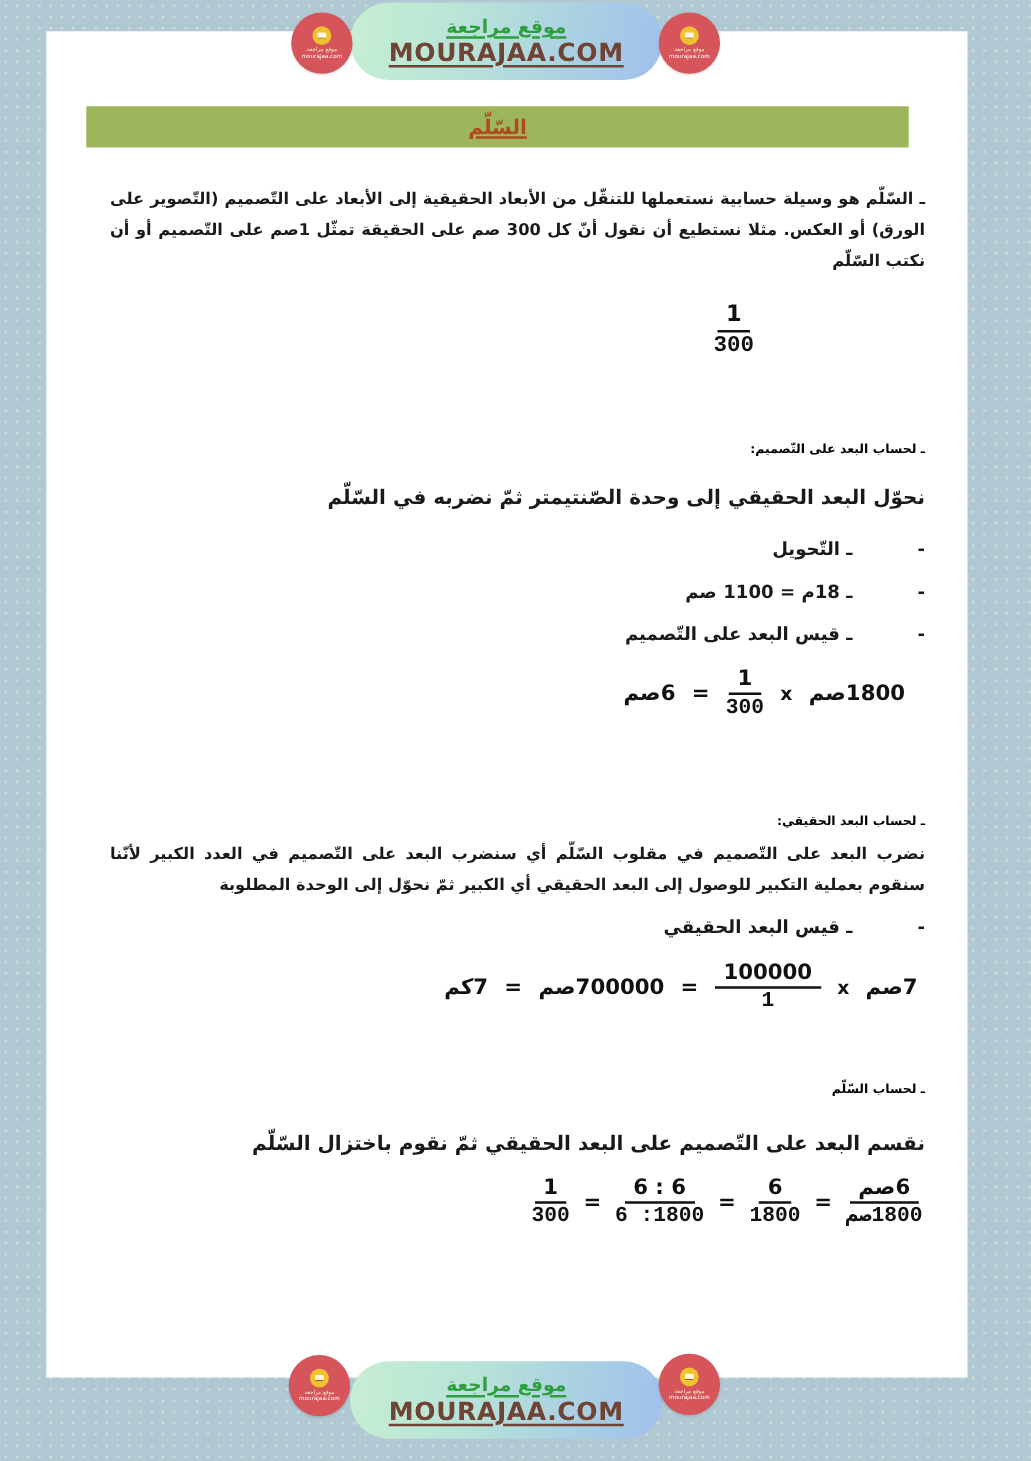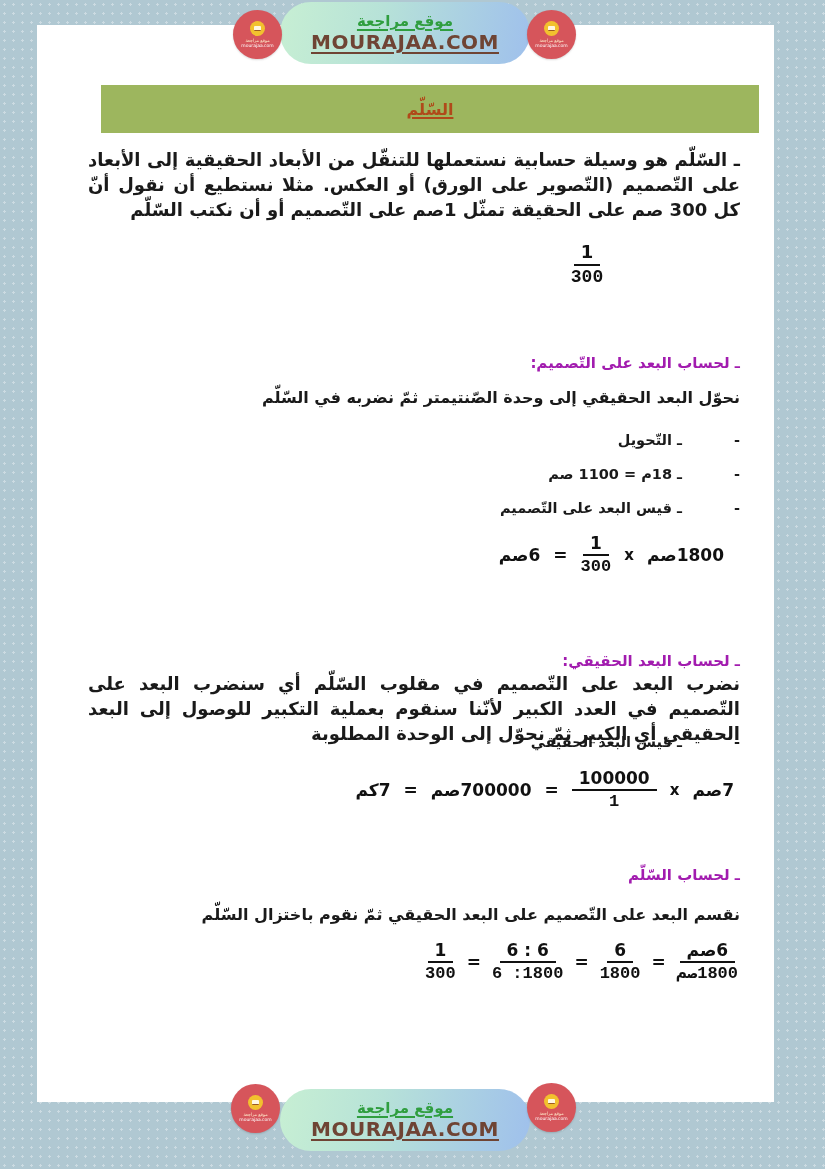--- a/index.html
+++ b/index.html
@@ -21,30 +21,30 @@
   .logo-circle{position:absolute;width:49px;height:49px;border-radius:50%;background:#d6555b;
     display:flex;flex-direction:column;align-items:center;justify-content:center;z-index:4;
     box-shadow:0 1px 2px rgba(0,0,0,.15);}
   .logo-dot{width:15px;height:15px;border-radius:50%;background:#f2c12e;
     display:flex;align-items:center;justify-content:center;margin-bottom:2px;}
   .logo-book{width:7px;height:4px;background:#fff7e0;border-bottom:1.5px solid #9c5a20;border-radius:1px;}
   .logo-line1{font-size:4.5px;color:#fde9c8;line-height:5px;}
   .logo-line2{font-size:4.5px;color:#ffffff;line-height:6px;}
 
   
-  .title-banner{position:absolute;left:64px;top:60px;width:658px;height:48px;background:#9db65e;
+  .title-banner{position:absolute;left:32px;top:60px;width:658px;height:33px;background:#9db65e;
     display:flex;align-items:center;justify-content:center;}
   .title-banner span{font-size:16px;font-weight:bold;color:#b04a1a;text-decoration:underline;
     text-underline-offset:2px;text-decoration-thickness:1.5px;}
   .para{position:absolute;right:34px;width:652px;direction:rtl;text-align:justify;
-    font-size:18px;font-weight:bold;color:#1a1a1a;line-height:25px;}
+    font-size:13px;font-weight:bold;color:#1a1a1a;line-height:25px;}
   .line{position:absolute;right:34px;direction:rtl;text-align:right;
     font-size:16px;font-weight:bold;color:#1a1a1a;}
   .red-heading{position:absolute;right:34px;direction:rtl;text-align:right;
-    font-size:15px;font-weight:bold;color:#a21caf;}
+    font-size:10px;font-weight:bold;color:#000000;}
   ul.dash-list{position:absolute;right:34px;margin:0;padding:0;list-style:none;direction:rtl;}
   ul.dash-list li{position:relative;padding-right:58px;line-height:34px;
     font-size:14.5px;font-weight:bold;color:#1a1a1a;text-align:right;}
   ul.dash-list li .marker{position:absolute;right:0;top:0;}
 
   
   .equation{position:absolute;display:flex;direction:rtl;align-items:center;gap:13px;
     font-size:17px;font-weight:bold;color:#111;}
   .frac{display:inline-flex;flex-direction:column;align-items:center;line-height:1.2;}
   .frac .num{border-bottom:2.5px solid #111;padding:0 7px 1px;}

